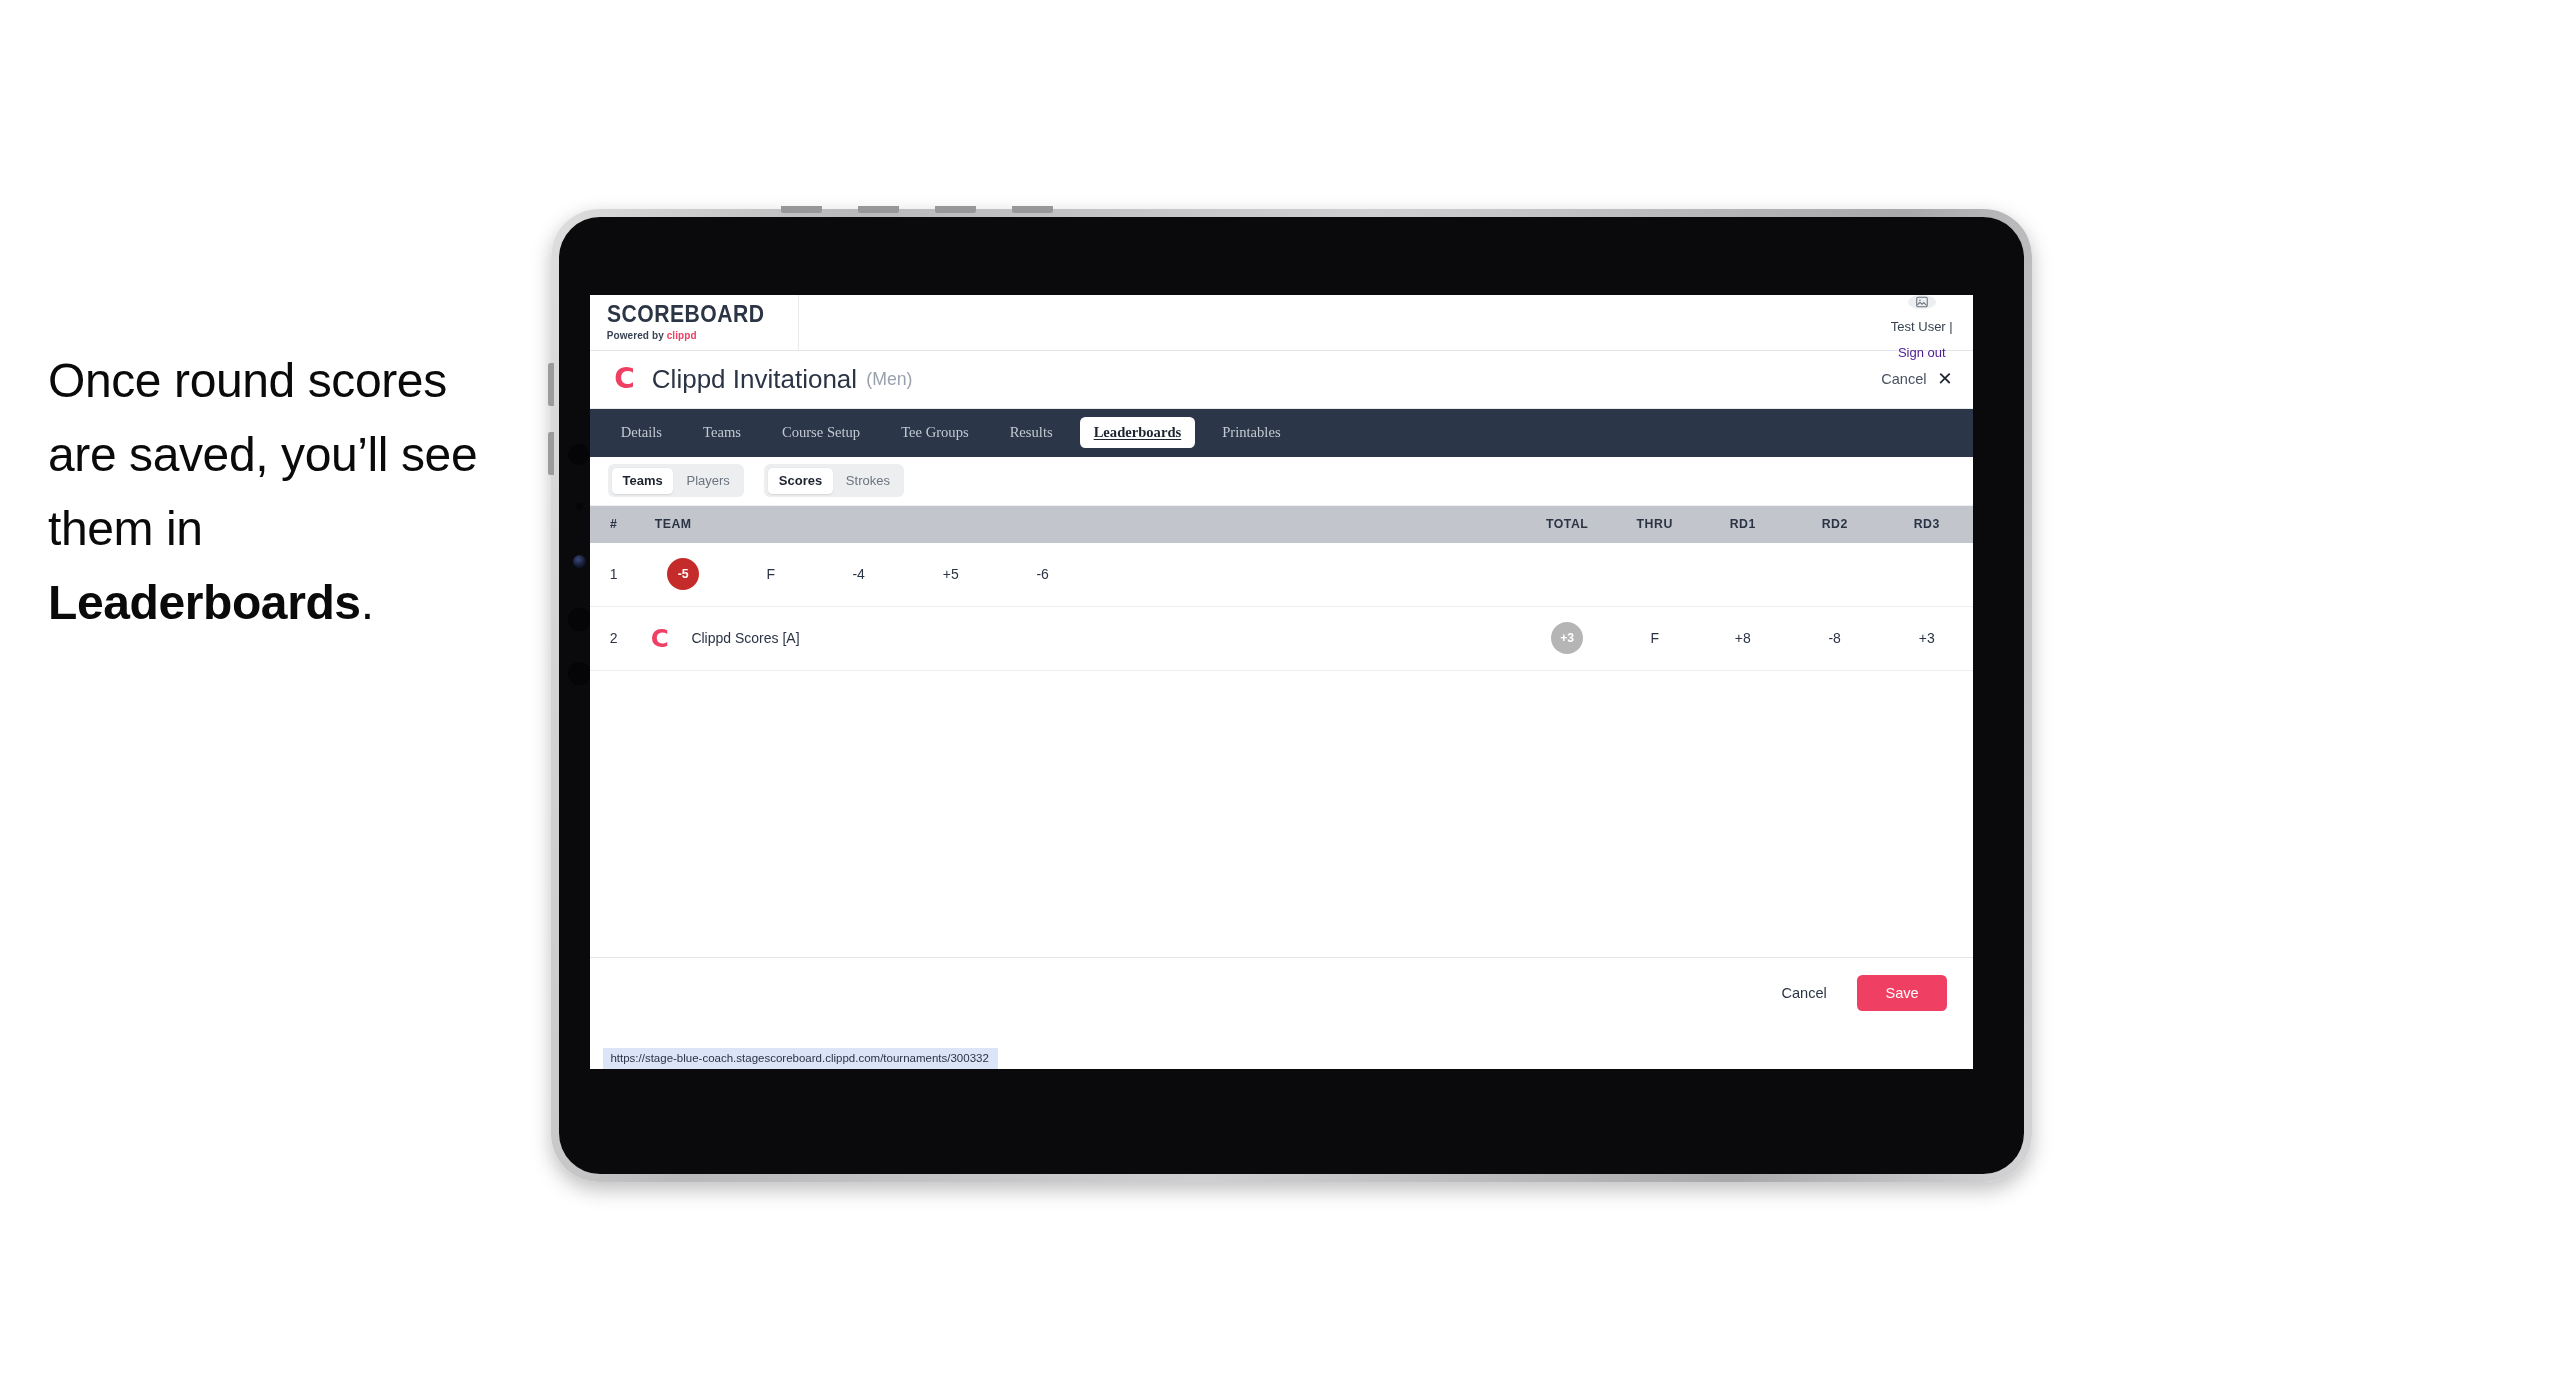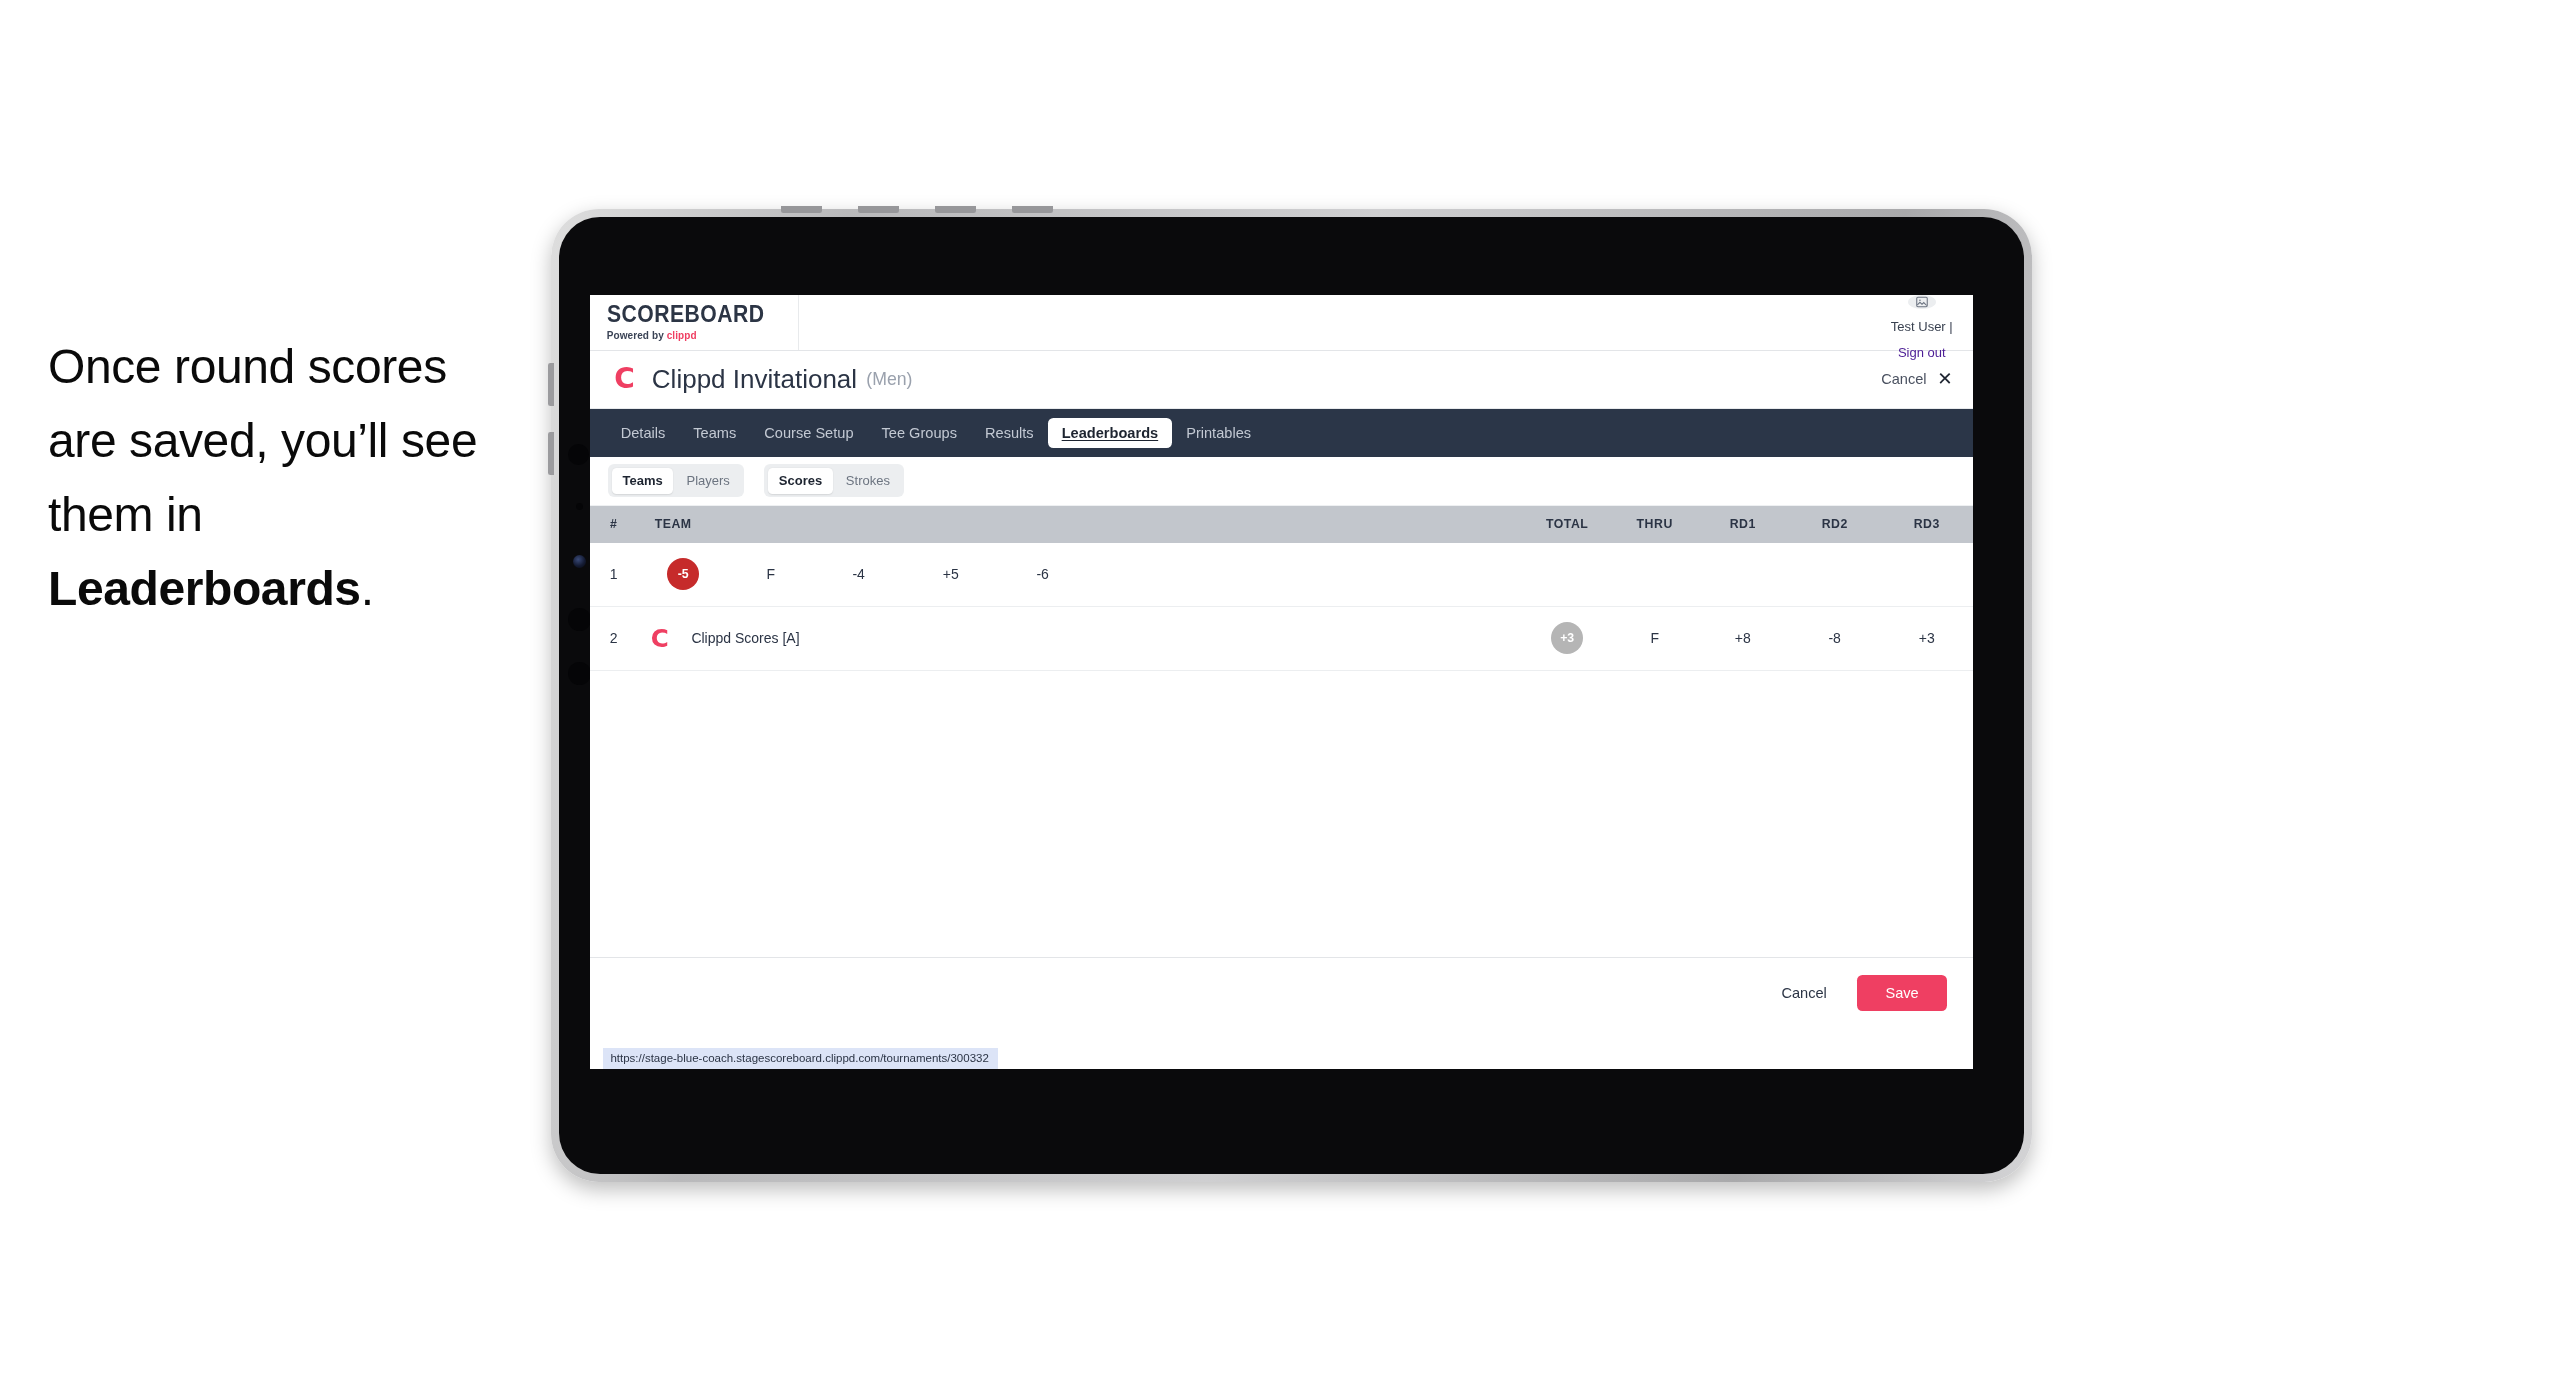--- a/index.html
+++ b/index.html
@@ -13,21 +13,21 @@
     position: relative;
     overflow: hidden;
     font-family: "Liberation Sans", sans-serif;
     -webkit-font-smoothing: antialiased;
   }
 
   
   .caption {
     position: absolute;
     left: 48px;
-    top: 330px;
+    top: 344px;
     width: 476px;
     font-size: 48px;
     line-height: 1.54;
     color: #0a0a0a;
     font-family: "Liberation Sans", sans-serif;
     letter-spacing: -0.4px;
   }
   .caption .strong { font-weight: 700; }
 
   
@@ -221,21 +221,22 @@
     line-height: 1;
   }
 
   
   .tabbar {
     background: #2b3648;
     height: 48px;
     display: flex;
     align-items: center;
     padding: 0 17px;
-    gap: 0;
+    gap: 13px;
+    font-family: Liberation Serif, serif;
   }
   .tab {
     font-size: 14.6px;
     color: #c3c9d3;
     padding: 7px 14px;
     border-radius: 5.4px;
     cursor: pointer;
     white-space: nowrap;
   }
   .tab.active {

